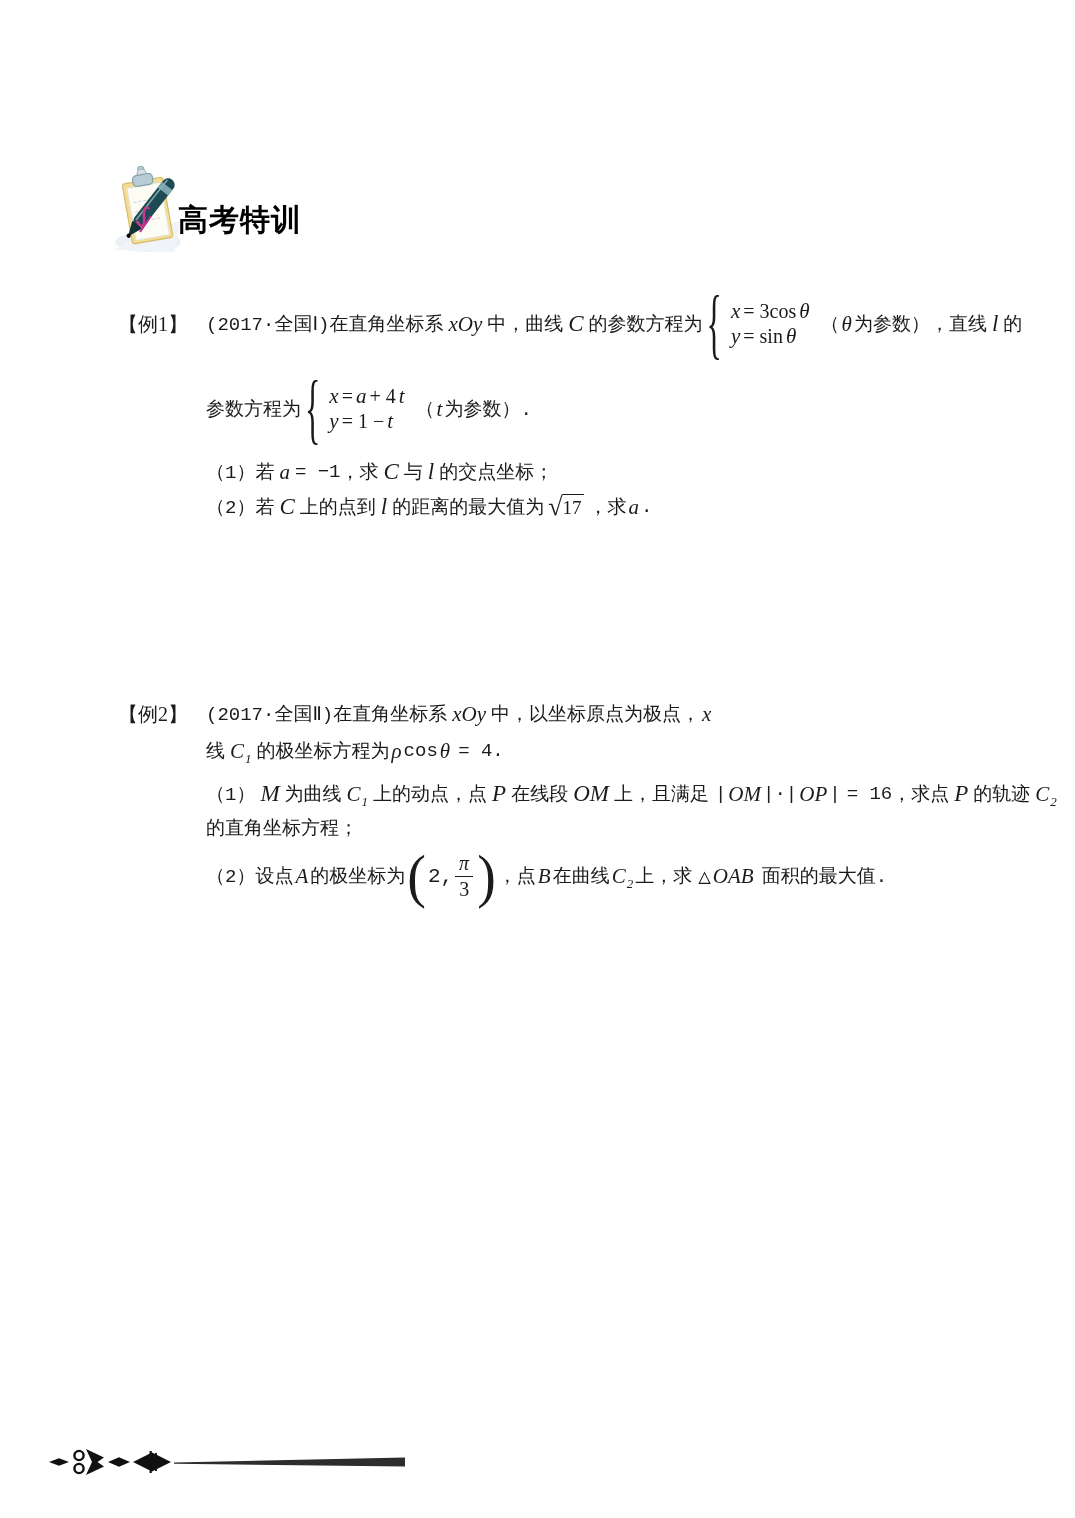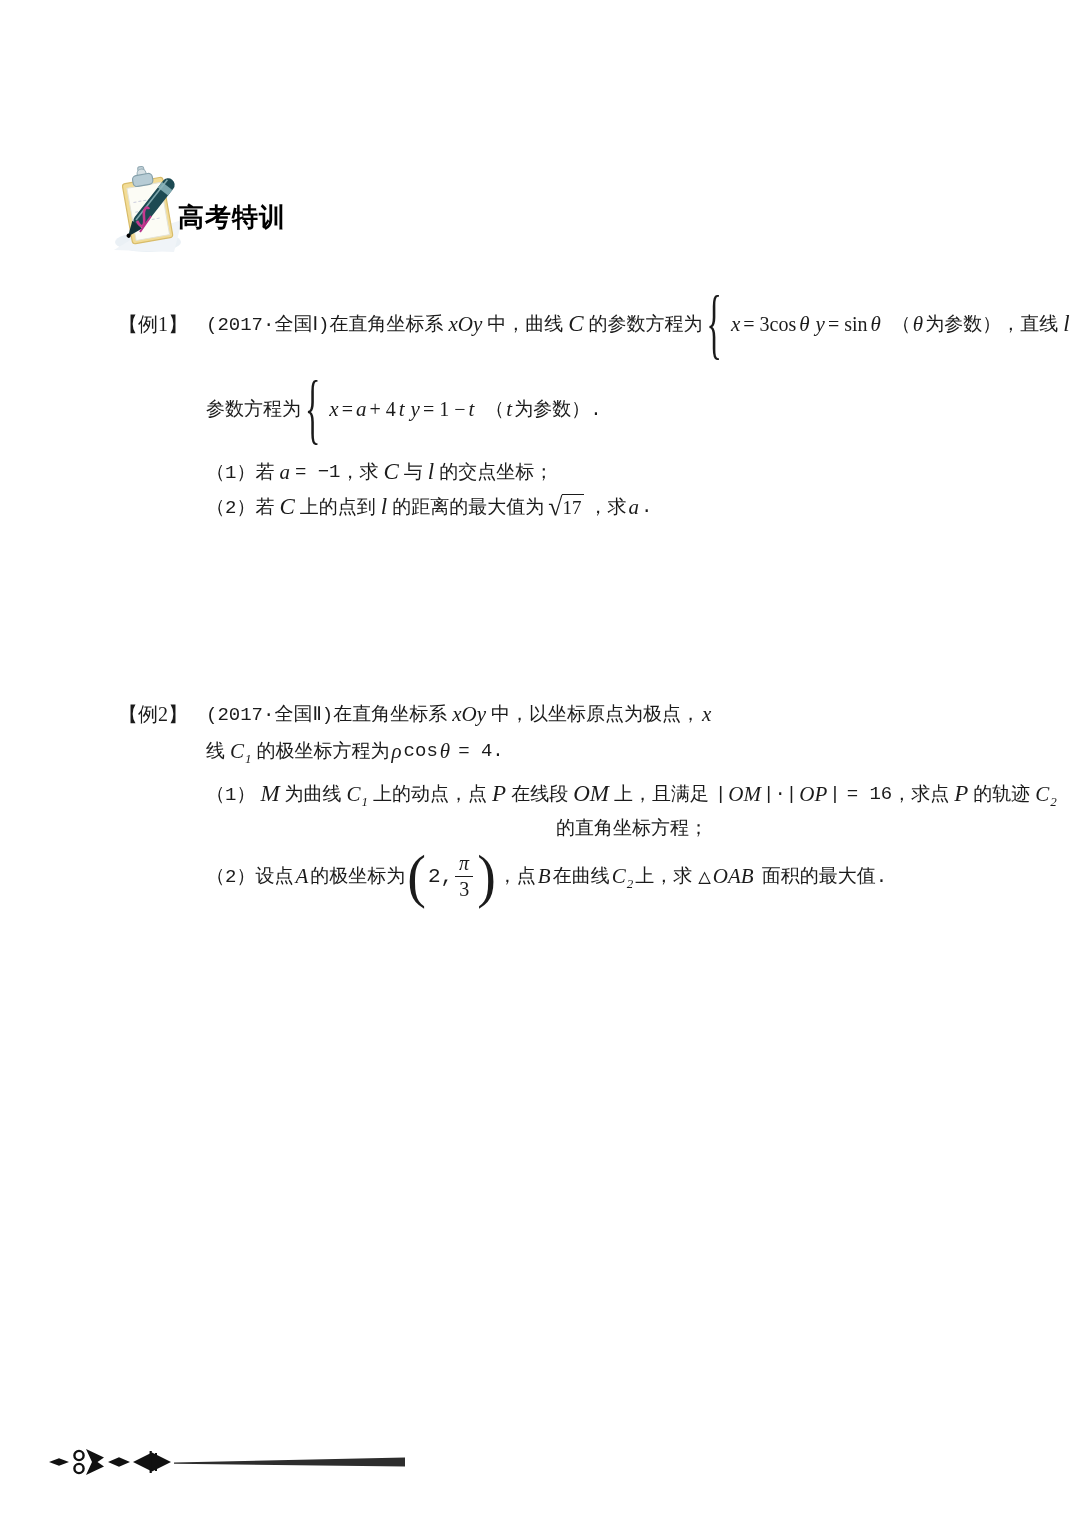--- a/index.html
+++ b/index.html
@@ -6,52 +6,52 @@
   .page {
     position:relative; width:1075px; height:1518px; background:#ffffff;
     overflow:hidden; color:#1b1b1b;
     font-family:"Liberation Serif","DejaVu Serif",serif;
   }
   
   #hdr-icon { position:absolute; left:110px; top:160px; }
   #page-title {
     position:absolute; left:178px; top:200px;
     font-family:"Liberation Sans","DejaVu Sans",sans-serif;
-    font-weight:700; font-size:26px; letter-spacing:1px; color:#000;
+    font-weight:700; font-size:30px; letter-spacing:1px; color:#000;
   }
   
   .ex { position:absolute; left:118px; width:940px; }
   #ex1 { top:281px; }
   #ex2 { top:698px; }
   .fl { display:flex; align-items:center; white-space:nowrap; }
   .exlab { flex:0 0 88px; font-size:20px; }
   .ind { margin-left:88px; }
   #ex1 .row1 { height:86px; }
   #ex1 .row2 { height:84px; }
   #ex1 .it1 { height:32px; margin-top:5px; }
   #ex1 .it2 { height:38px; }
   #ex2 .row1 { height:32px; }
   #ex2 .row2 { height:36px; margin-top:3px; }
   #ex2 .it1a { height:38px; margin-top:6px; }
-  #ex2 .it1b { height:30px;justify-content:center; }
+  #ex2 .it1b { height:30px; }
   #ex2 .it2 { height:66px; }
   
   .s  { font-size:19px;font-family:Liberation Mono, monospace; }
   .g  { margin-left:6px; }
   .i  { font-style:italic; font-size:21px; margin:0 5px; }
   .it2 .i, .tight { margin:0 2px; }
   .ib { font-style:italic; font-size:23px; margin:0 5px; }
   sub { font-size:13px; line-height:0; margin-left:1px; }
   
   .sys { display:inline-flex; align-items:center; margin:0 8px 0 4px; }
   .brace {
     display:inline-block; font-size:32px; line-height:1; font-weight:300;
     transform:scaleY(2.45); transform-origin:50% 52%; margin-right:6px;
   }
-  .srows { display:inline-flex; flex-direction:row; }
+  .srows { display:inline-flex; flex-direction:column; }
   .srow { font-size:20px; white-space:nowrap; }
   .srow .mv { font-style:italic; margin:0 3px; font-size:21px; }
   
   .sqrt { display:inline-flex; align-items:stretch; margin:0 4px; }
   .rsign { font-size:26px; line-height:1; }
   .rval { border-top:1.6px solid #1b1b1b; padding:2px 3px 0 0; font-size:19px;text-align:center; }
   
   .bigp { font-size:56px; font-weight:300; line-height:0.8; margin:0 2px; transform:scaleY(1.05); }
   .frac { display:inline-flex; flex-direction:column; align-items:center; line-height:1.15; margin:0 2px; }
   .frac .num { border-bottom:1.6px solid #1b1b1b; padding:0 4px 1px; font-style:italic; font-size:20px; }

